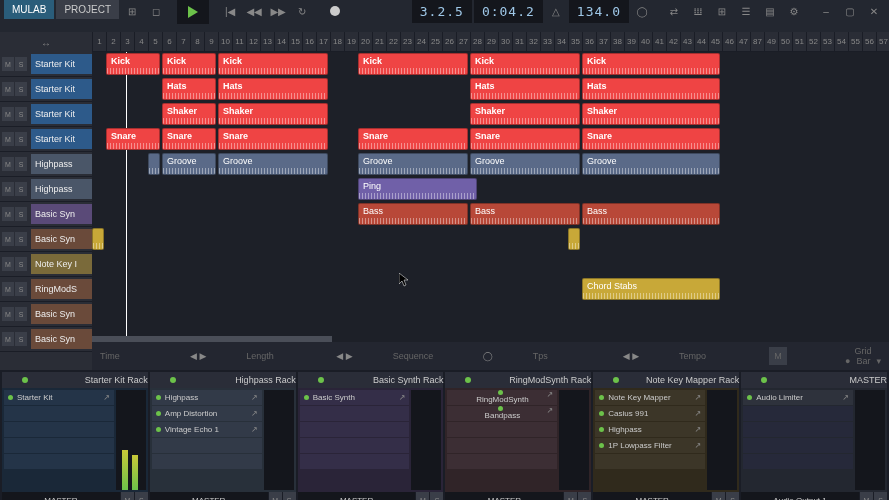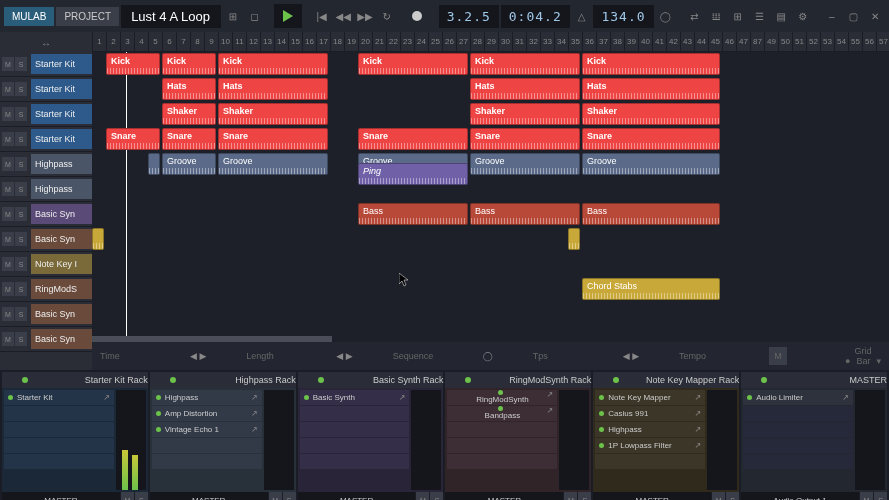--- a/index.html
+++ b/index.html
@@ -1,17 +1,17 @@
 <!DOCTYPE html>
 <html><head>
 <meta charset="utf-8">
 <style>
 * { margin: 0; padding: 0; box-sizing: border-box; font-family: Arial, sans-serif; }
 body { background: #1a1d26; color: #aaa; font-size: 10px; overflow: hidden; width: 889px; height: 500px; }
-.topbar { height: 32px; background: #232730; display: flex; align-items: center; padding: 0 4px; gap: 2px; }
+.topbar { height: 32px; background: #232730; display: flex; align-items: flex-start; padding: 0 4px; gap: 2px; }
 .mulab-btn { background: #2a5d7a; color: #fff; padding: 4px 8px; font-size: 10px; border: none; cursor: pointer; }
 .project-btn { background: #3a3e48; color: #ccc; padding: 4px 8px; font-size: 10px; border: none; cursor: pointer; }
 .project-name { background: #14161c; color: #fff; padding: 4px 10px; font-size: 13px; flex: 0 0 auto; min-width: 100px; }
 .tb-icon { width: 22px; height: 22px; display: flex; align-items: center; justify-content: center; color: #888; cursor: pointer; }
 .play-btn { width: 32px; height: 24px; background: #14161c; display: flex; align-items: center; justify-content: center; cursor: pointer; }
 .play-triangle { width: 0; height: 0; border-left: 10px solid #6cc24a; border-top: 6px solid transparent; border-bottom: 6px solid transparent; }
 .rec-btn { width: 24px; height: 22px; display: flex; align-items: center; justify-content: center; cursor: pointer; }
 .rec-circle { width: 10px; height: 10px; border-radius: 50%; background: #ccc; }
 .display { background: #14161c; color: #9fc8e8; padding: 4px 8px; font-size: 13px; font-family: monospace; letter-spacing: 1px; }
 .sep { width: 6px; }
@@ -67,21 +67,20 @@
 .r4 { background: #302428; } .r4 .rack-slot { background: #3c2e34; flex-direction: column; }
 .r5 { background: #302a1c; } .r5 .rack-slot { background: #3c3628; }
 .cursor-ptr { position: absolute; left: 399px; top: 273px; width: 10px; height: 14px; pointer-events: none; z-index: 100; }
 </style>
 </head>
 <body>
 
 <div class="topbar">
   <button class="mulab-btn">MULAB</button>
   <button class="project-btn">PROJECT</button>
-  <div class="project-name">Lust 4 A Loop</div>
   <div class="tb-icon">⊞</div>
   <div class="tb-icon">◻</div>
   <div class="sep"></div>
   <div class="play-btn">
       <div class="play-triangle"></div>
     </div>
   <div class="sep"></div>
   <div class="tb-icon">|◀</div>
   <div class="tb-icon">◀◀</div>
   <div class="tb-icon">▶▶</div>
@@ -284,21 +283,21 @@
       <div class="clip clip-blue" style="top: 76px; left: 126px; width: 110px;"><span>Snare</span><div class="notes"></div></div>
       <div class="clip clip-blue" style="top: 76px; left: 266px; width: 110px;"><span>Snare</span><div class="notes"></div></div>
       <div class="clip clip-blue" style="top: 76px; left: 378px; width: 110px;"><span>Snare</span><div class="notes"></div></div>
       <div class="clip clip-blue" style="top: 76px; left: 490px; width: 138px;"><span>Snare</span><div class="notes"></div></div>
       <div class="clip clip-slate" style="top: 101px; left: 56px; width: 12px;"><span></span><div class="notes"></div></div>
       <div class="clip clip-slate" style="top: 101px; left: 70px; width: 54px;"><span>Groove</span><div class="notes"></div></div>
       <div class="clip clip-slate" style="top: 101px; left: 126px; width: 110px;"><span>Groove</span><div class="notes"></div></div>
       <div class="clip clip-slate" style="top: 101px; left: 266px; width: 110px;"><span>Groove</span><div class="notes"></div></div>
       <div class="clip clip-slate" style="top: 101px; left: 378px; width: 110px;"><span>Groove</span><div class="notes"></div></div>
       <div class="clip clip-slate" style="top: 101px; left: 490px; width: 138px;"><span>Groove</span><div class="notes"></div></div>
-      <div class="clip clip-purple" style="top: 111px; left: 266px; width: 110px; font-style: italic;"><span>Ping</span><div class="notes"></div></div>
+      <div class="clip clip-purple" style="top: 126px; left: 266px; width: 119px;"><span>Ping</span><div class="notes"></div></div>
       <div class="clip clip-red" style="top: 151px; left: 266px; width: 110px;"><span>Bass</span><div class="notes"></div></div>
       <div class="clip clip-red" style="top: 151px; left: 378px; width: 110px;"><span>Bass</span><div class="notes"></div></div>
       <div class="clip clip-red" style="top: 151px; left: 490px; width: 138px;"><span>Bass</span><div class="notes"></div></div>
       <div class="clip clip-gold" style="top: 176px; left: 0px; width: 12px;"><span></span><div class="notes"></div></div>
       <div class="clip clip-gold" style="top: 176px; left: 476px; width: 12px;"><span></span><div class="notes"></div></div>
       <div class="clip clip-gold" style="top: 226px; left: 490px; width: 138px;"><span>Chord Stabs</span><div class="notes"></div></div>
     </div>
 </div>
 
 <div style="display:flex">

